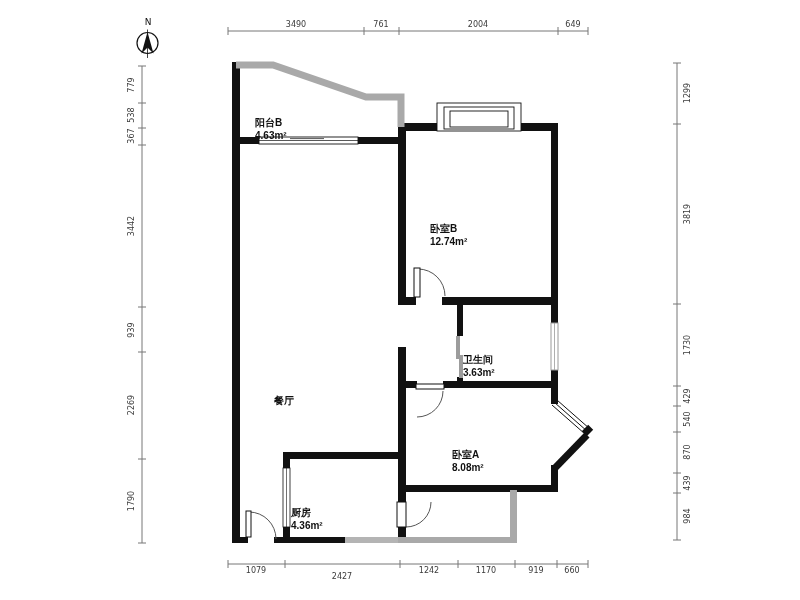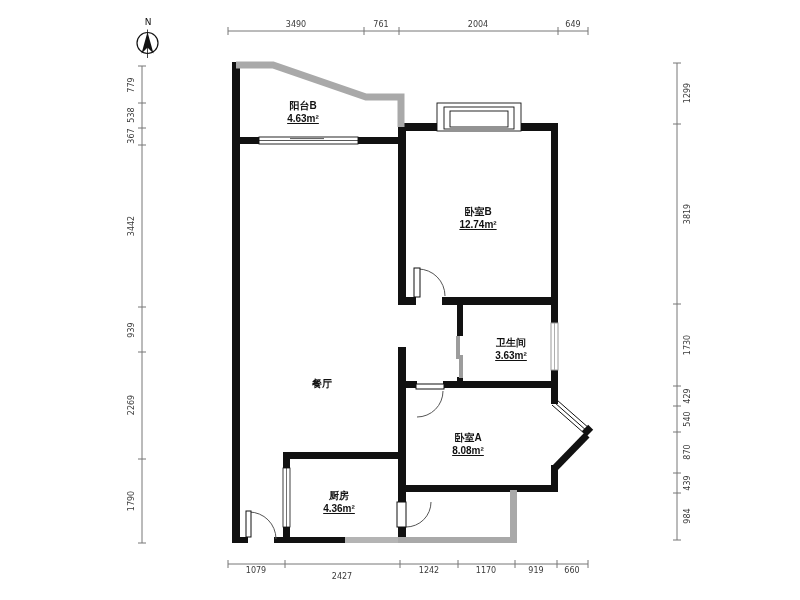--- a/index.html
+++ b/index.html
@@ -1,21 +1,21 @@
 <!DOCTYPE html>
 <html><head>
 <meta charset="utf-8">
 <style>
   html,body{margin:0;padding:0;background:#fff;}
   #stage{position:relative;width:800px;height:600px;background:#fff;overflow:hidden;
          font-family:"Liberation Sans",sans-serif;}
   #plan{position:absolute;left:0;top:0;}
-  .room{position:absolute;width:96px;text-align:center;
-        font:700 10px/1.3 "Liberation Sans",sans-serif;color:#111;}
-  .room .rarea{font-weight:700;text-decoration:underline;}
+  .room{position:absolute;width:96px;text-align:left;
+        font:700 10px/1.3 "Liberation Sans",sans-serif;color:#111;margin-top:17px;}
+  .room .rarea{font-weight:700;}
   .dim{position:absolute;width:44px;height:10px;text-align:center;
        font:400 8px/10px "DejaVu Sans",sans-serif;color:#3a3a3a;white-space:nowrap;}
   .vdim{transform:rotate(-90deg);}
   .nlabel{position:absolute;width:12px;text-align:center;
           font:400 9px/10px "DejaVu Sans",sans-serif;color:#111;}
 </style>
 </head>
 <body>
 
 <div id="stage">
@@ -165,21 +165,21 @@
     <div class="rarea">12.74m²</div>
   </div>
   <div class="room" style="left:463px;top:336px">
     <div class="rname">卫生间</div>
     <div class="rarea">3.63m²</div>
   </div>
   <div class="room" style="left:274px;top:377px">
     <div class="rname">餐厅</div>
     <div class="rarea"></div>
   </div>
-  <div class="room" style="left:420px;top:431px">
+  <div class="room" style="left:452px;top:431px">
     <div class="rname">卧室A</div>
     <div class="rarea">8.08m²</div>
   </div>
   <div class="room" style="left:291px;top:489px">
     <div class="rname">厨房</div>
     <div class="rarea">4.36m²</div>
   </div>
 
   <div class="dim" style="left:274px;top:20px">3490</div>
   <div class="dim" style="left:359px;top:20px">761</div>

